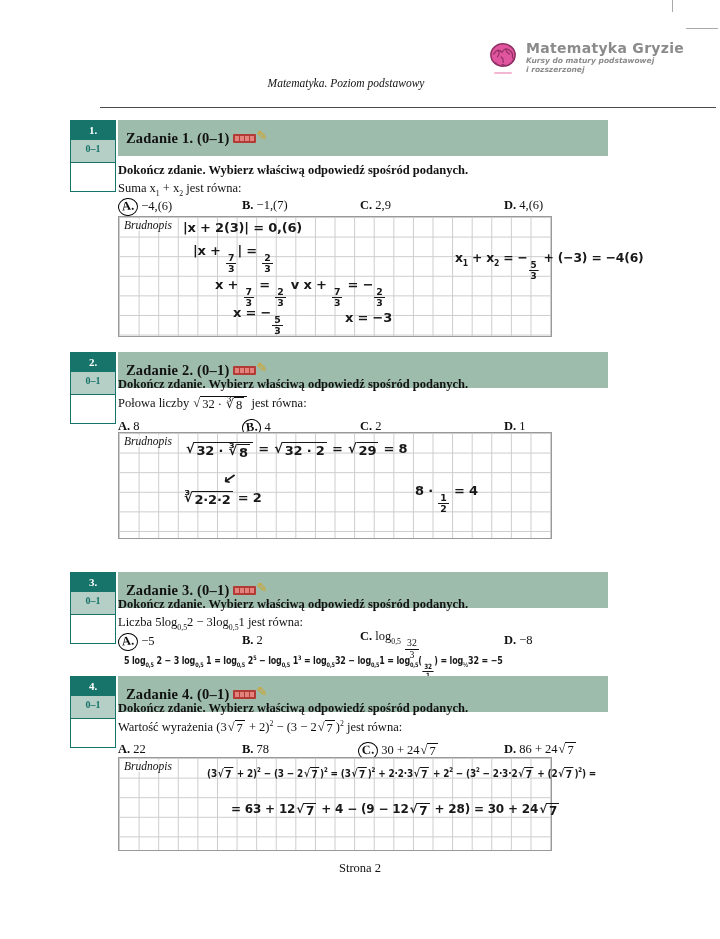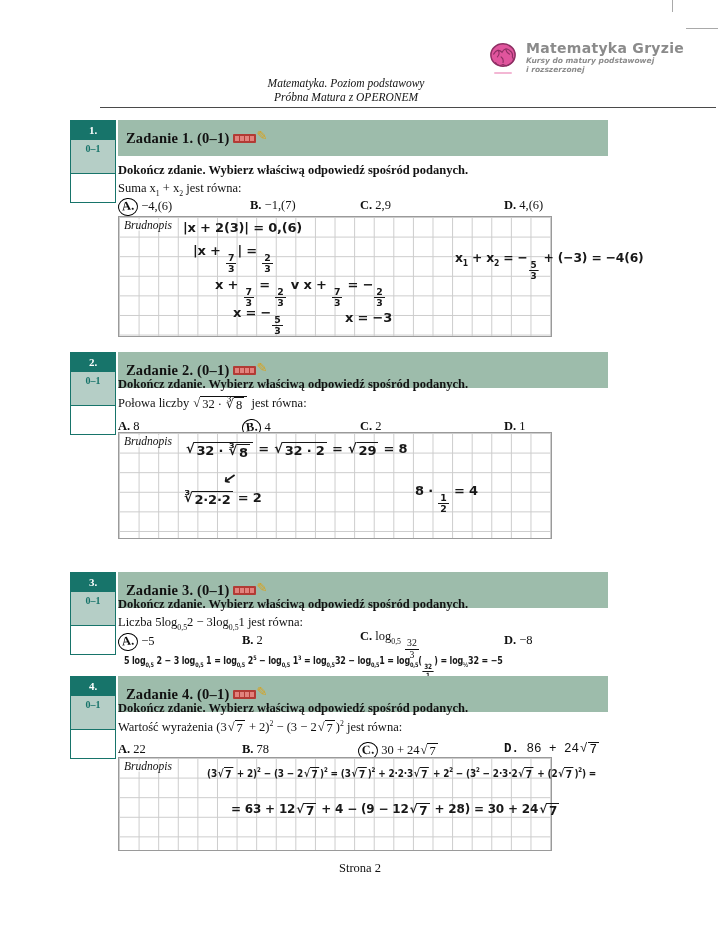--- a/index.html
+++ b/index.html
@@ -20,21 +20,21 @@
   .logo-sub{font-size:7.5px;font-weight:bold;line-height:9px;font-style:italic;}
   .brain-wrap{display:flex;flex-direction:column;align-items:center;}
   .brain-underline{width:18px;height:2px;background:#f3b7d4;margin-top:2px;border-radius:2px;}
 
   
   .task{position:absolute;left:0;width:720px;}
   .mbox{position:absolute;left:70px;top:0;width:46px;border:1.5px solid var(--teal,#17746a);
         box-sizing:border-box;text-align:center;background:#fff;}
   .mnum{height:19px;line-height:19px;background:var(--teal,#17746a);color:#fff;
         font-weight:bold;font-size:11px;}
-  .mpts{height:33px;line-height:17px;background:var(--points_bg,#b5cec6);
+  .mpts{height:22px;line-height:17px;background:var(--points_bg,#b5cec6);
         color:var(--teal,#17746a);font-weight:bold;font-size:10px;}
   .mblank{height:28px;background:#fff;border-top:1.5px solid var(--teal,#17746a);}
   .bar{position:absolute;left:118px;top:0;width:490px;height:36px;background:var(--bar_green,#9dbcab);
        display:flex;align-items:center;padding-left:8px;box-sizing:border-box;}
   .bar-title{font-weight:bold;font-size:14.5px;letter-spacing:.2px;}
   .blocks{display:inline-flex;gap:1px;background:var(--blocks_red,#b23b35);padding:2px;border-radius:1px;margin-left:3px;}
   .blocks i{width:4px;height:5px;background:var(--blocks_pink,#e2837d);display:block;}
   .pencil{color:var(--pencil,#d8a21c);font-family:"DejaVu Sans",sans-serif;font-size:13px;
           margin-left:1px;display:inline-block;transform:translateY(-3px);}
 
@@ -89,21 +89,20 @@
       <span class="brain-underline"></span>
     </span>
     <span class="logo-txt">
       <span class="logo-title">Matematyka Gryzie</span>
       <span class="logo-sub">Kursy do matury podstawowej</span>
       <span class="logo-sub">i rozszerzonej</span>
     </span>
   </div>
   <div class="doc-title">
     <div>Matematyka. Poziom podstawowy</div>
-    <div>Próbna Matura z OPERONEM</div>
   </div>
   <div class="rule"></div>
 
   <div class="task" style="top:120px;height:232px;">
     <div class="mbox">
       <div class="mnum">1.</div>
       <div class="mpts">0–1</div>
       <div class="mblank"></div>
     </div>
     <div class="bar">
@@ -113,21 +112,21 @@
           <i></i>
           <i></i>
           <i></i>
         </span>
       <span class="pencil">✎</span>
     </div>
     <div class="tline tbold" style="top:43px;">Dokończ zdanie. Wybierz właściwą odpowiedź spośród podanych.</div>
     <div class="tline" style="top:61px;">Suma x<sub>1</sub> + x<sub>2</sub> jest równa:</div>
     <div class="opts" style="top:78px;">
       <span class="opt" style="left:0;"><span class="circ"><span class="lbl">A.</span></span> <span>−4,(6)</span></span>
-      <span class="opt" style="left:124px;margin-left:8px;"><span class="lbl">B.</span> <span>−1,(7)</span></span>
+      <span class="opt" style="left:124px;"><span class="lbl">B.</span> <span>−1,(7)</span></span>
       <span class="opt" style="left:242px;"><span class="lbl">C.</span> <span>2,9</span></span>
       <span class="opt" style="left:386px;"><span class="lbl">D.</span> <span>4,(6)</span></span>
     </div>
     <div class="brud" style="top:96px;height:121px;">
       <span class="brud-label">Brudnopis</span>
       <span class="hw" style="left:64px;top:3px;">|x + 2(3)| = 0,(6)</span>
       <span class="hw" style="left:74px;top:26px;">|x + <span class="frac">
             <span class="fn">7</span>
             <span class="fd">3</span>
           </span>| = <span class="frac">
@@ -273,21 +272,21 @@
           <span class="rg">√</span>
           <span class="rb">7</span>
         </span>)<sup>2</sup> jest równa:</div>
     <div class="opts" style="top:66px;">
       <span class="opt" style="left:0;font-family:Liberation Serif, serif;"><span class="lbl">A.</span> <span>22</span></span>
       <span class="opt" style="left:124px;"><span class="lbl">B.</span> <span>78</span></span>
       <span class="opt" style="left:240px;"><span class="circ"><span class="lbl">C.</span></span> <span>30 + 24<span class="rt">
               <span class="rg">√</span>
               <span class="rb">7</span>
             </span></span></span>
-      <span class="opt" style="left:386px;font-family:Liberation Mono, monospace;"><span class="lbl">D.</span> <span>86 + 24<span class="rt">
+      <span class="opt" style="left:386px;"><span class="lbl">D.</span> <span>86 + 24<span class="rt">
               <span class="rg">√</span>
               <span class="rb">7</span>
             </span></span></span>
     </div>
     <div class="brud" style="top:81px;height:94px;">
       <span class="brud-label">Brudnopis</span>
       <span class="hw" style="left:88px;top:8px;font-size:10.5px;transform:scaleX(.85);transform-origin:0 0;">(3<span class="rt">
             <span class="rg">√</span>
             <span class="rb">7</span>
           </span> + 2)<sup>2</sup> − (3 − 2<span class="rt">

